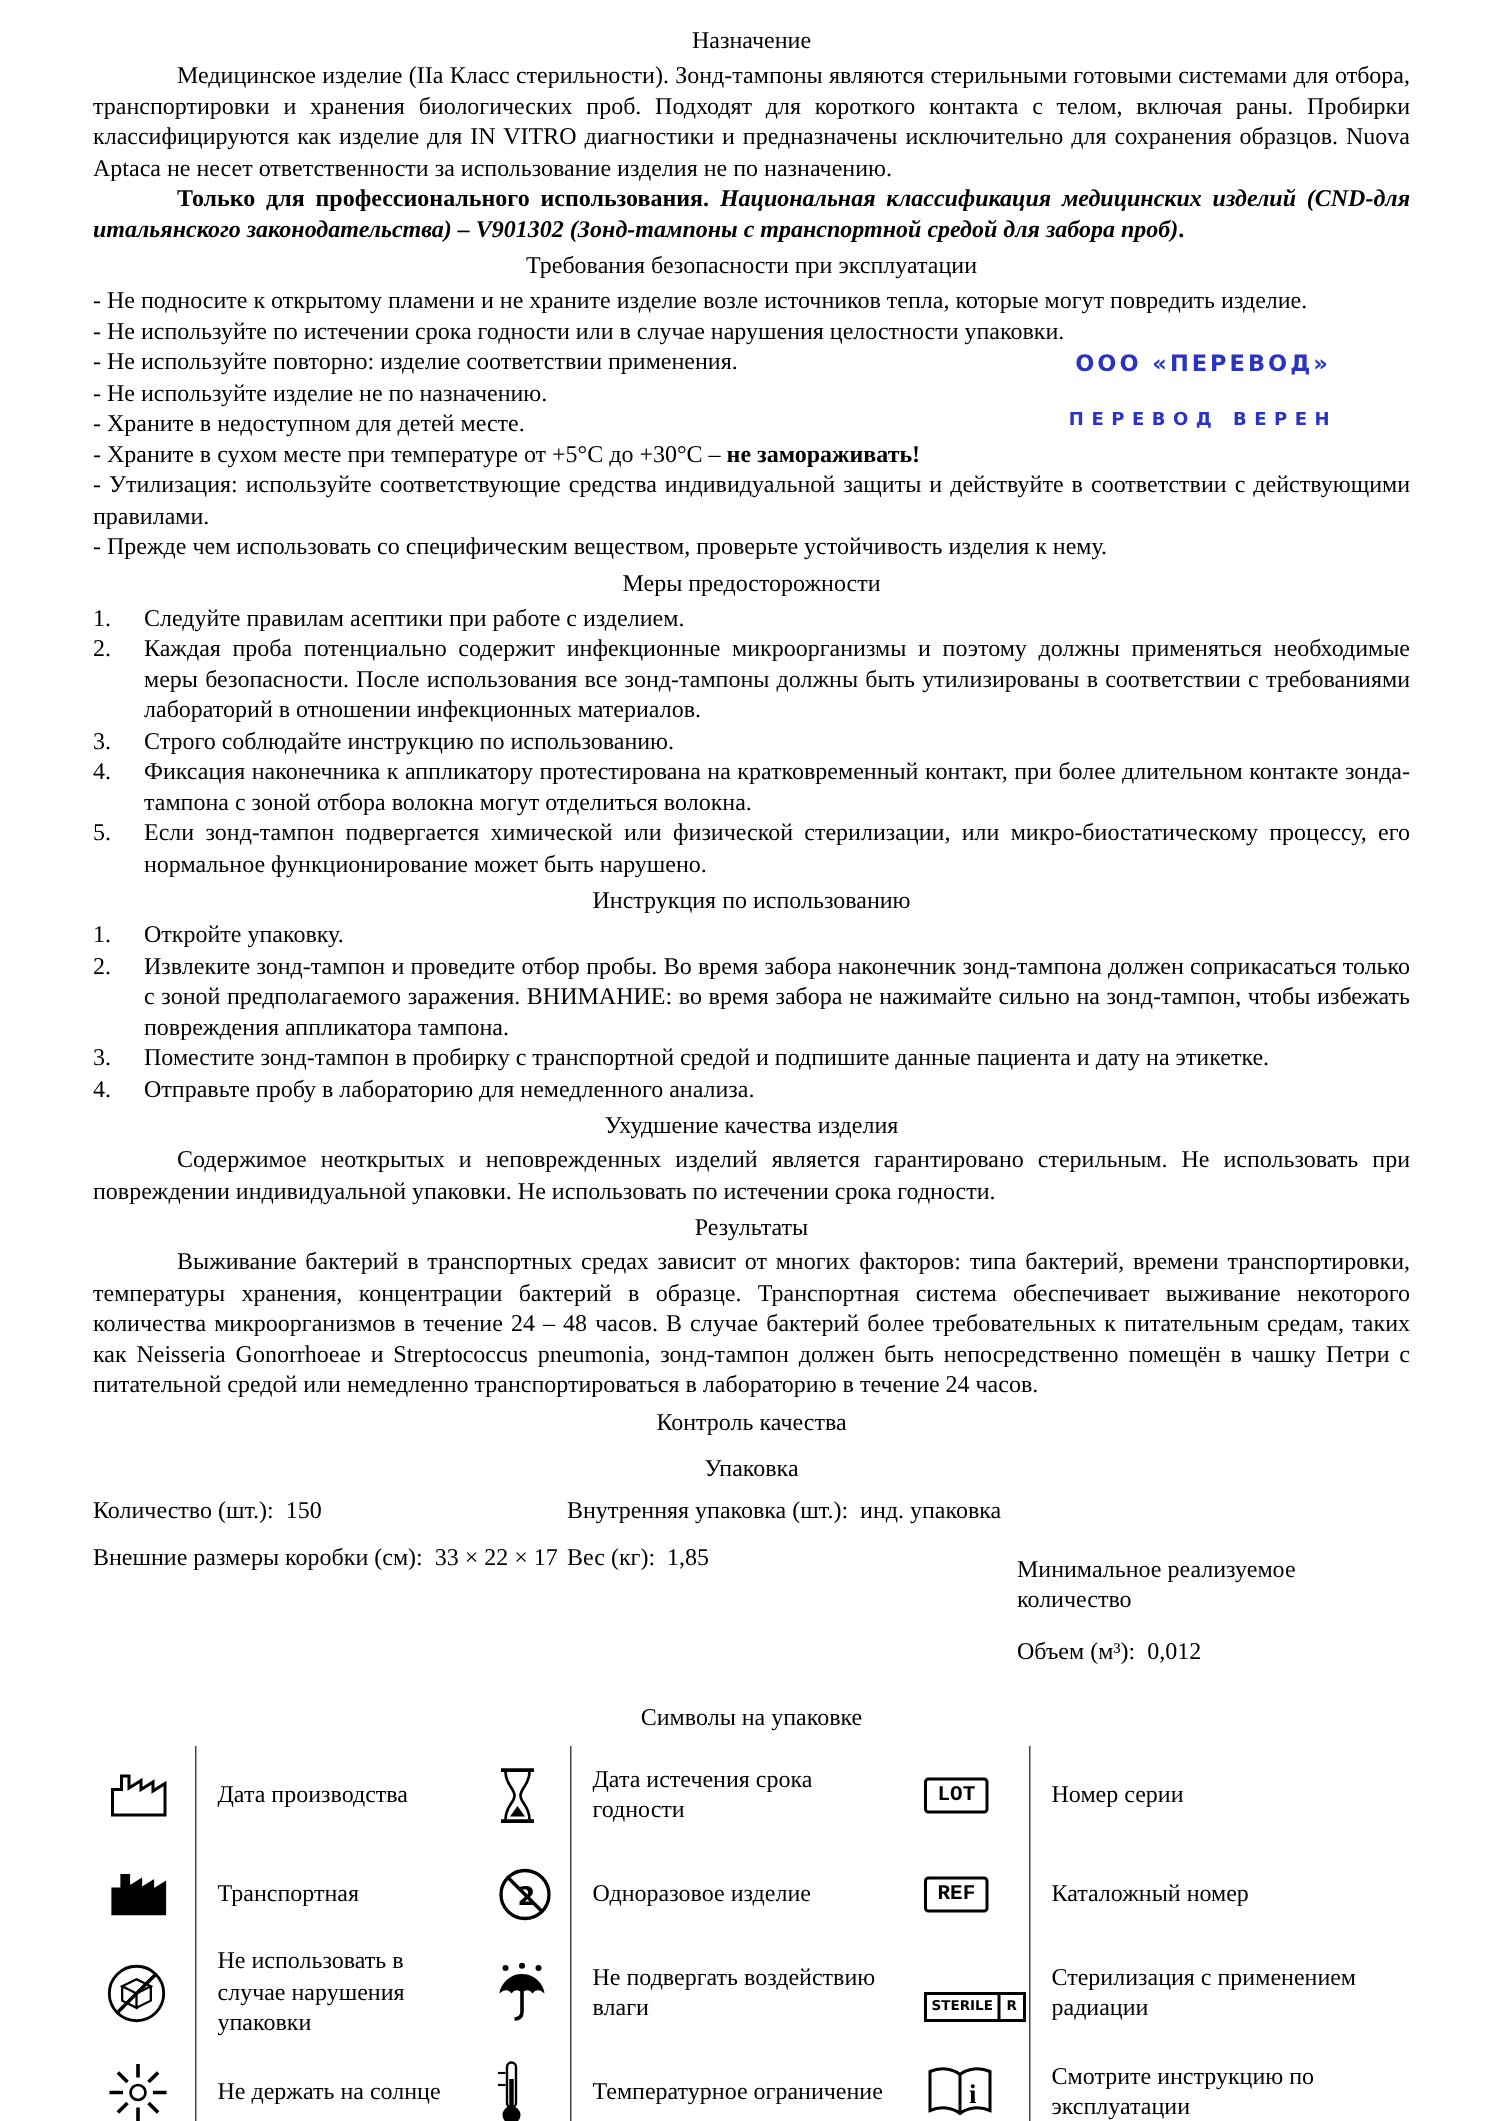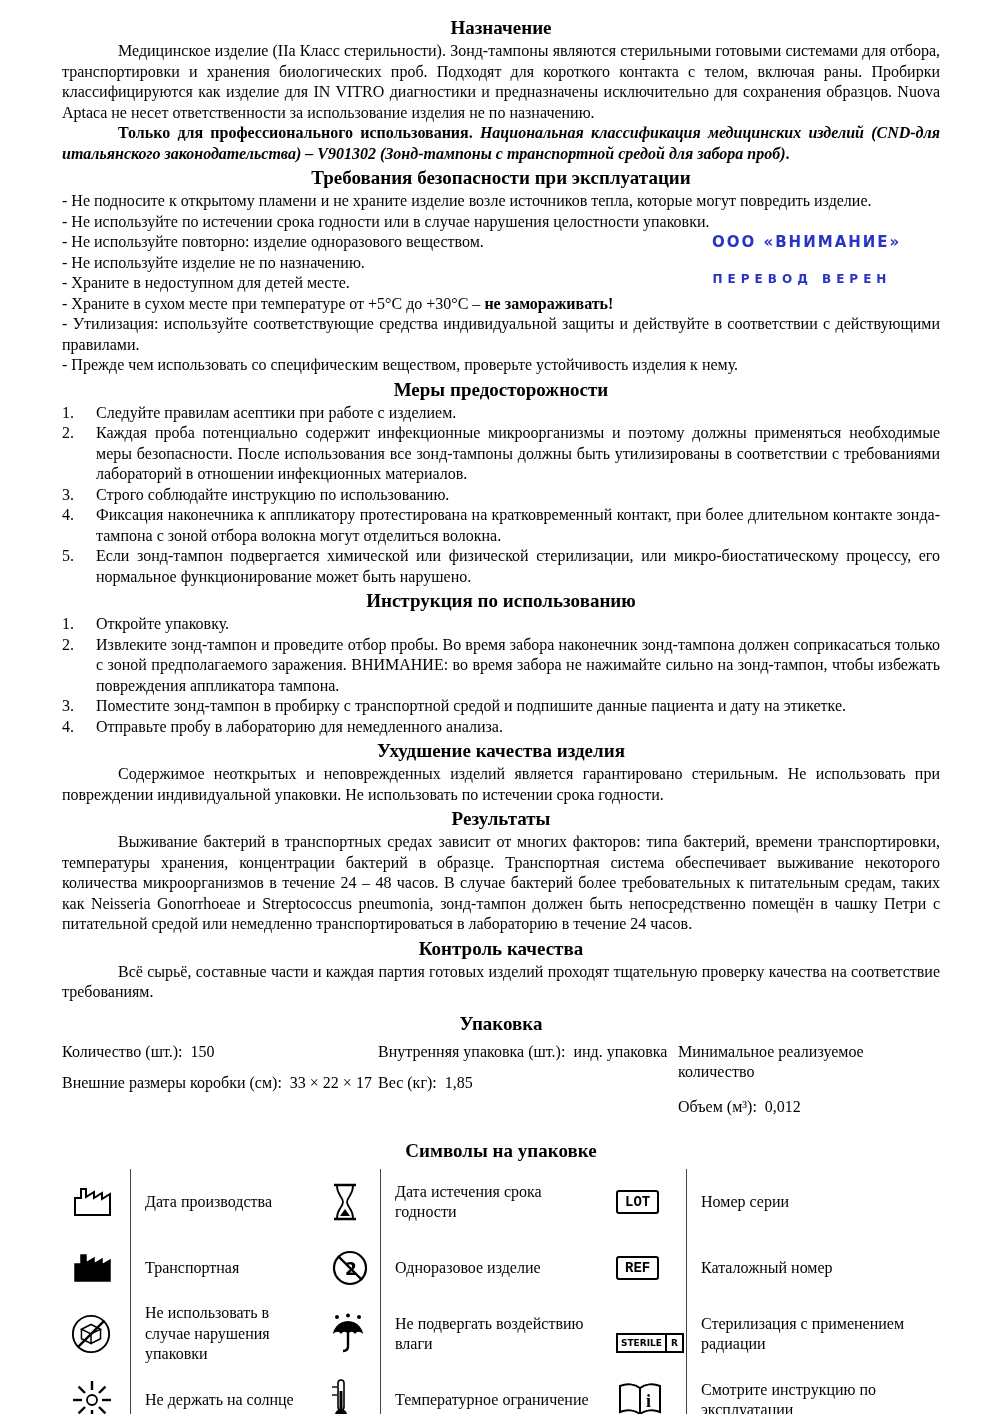--- a/index.html
+++ b/index.html
@@ -3,39 +3,39 @@
 <meta charset="utf-8">
 <style>
   * { margin:0; padding:0; box-sizing:border-box; }
   html,body { background:#ffffff; }
   body {
     width:1000px; height:1414px;
     font-family:"Liberation Serif", serif;
     font-size:16px; line-height:20.5px; color:#000;
   }
   .page { position:relative; width:1000px; height:1414px; padding:14px 60px 0 62px; overflow:hidden; }
-  h2 { font-size:19px; font-weight:bold; text-align:center; margin:3px 0 3px 0; line-height:21px; }
+  h2 { font-size:16px; font-weight:normal; text-align:center; margin:3px 0 3px 0; line-height:21px; }
   p.just { text-align:justify; }
   .ind { text-indent:56px; }
   .dashlist > div { text-align:justify; }
   .numlist .li { display:flex; text-align:justify; }
   .numlist .num { flex:0 0 34px; }
   .numlist .txt { flex:1; text-align:justify; }
 
   .stamp {
     position:absolute; left:712px; top:232px; width:180px;
     color:#2a33c2; font-family:"DejaVu Sans", sans-serif; font-weight:bold; text-align:center;
   }
   .stamp .l1 { font-size:15px; letter-spacing:2px; white-space:nowrap; }
   .stamp .l2 { font-size:12px; letter-spacing:5px; margin-top:16px; white-space:nowrap; }
 
   .pack { display:flex; margin-top:8px; margin-bottom:4px; }
   .pack .c1 { width:316px; }
   .pack .c2 { width:300px; }
-  .pack .c3 { flex:1; }
+  .pack .c3 { flex:1;margin-top:39px; }
   .pack .row { margin-bottom:11px; }
   .pack .val { margin-left:8px; }
 
   .symbols-grid { display:grid; grid-template-columns:68px 192px 58px 228px 78px 1fr; margin-top:8px; }
   .sym-icon { display:flex; align-items:center; min-height:66px; padding-left:8px; }
   .sym-label {
     border-left:1.5px solid #444; padding-left:14px; padding-right:6px;
     display:flex; align-items:center; min-height:66px;
   }
   .boxed {
@@ -46,33 +46,33 @@
   .sterile-box .st { padding:2px 3px; }
   .sterile-box .r  { padding:2px 4px; border-left:2px solid #000; }
   svg { display:block; }
 </style>
 </head>
 <body>
 
 <div class="page">
 
   <div class="stamp">
-    <div class="l1">ООО «ВНИМАНИЕ»</div>
+    <div class="l1">ООО «ПЕРЕВОД»</div>
     <div class="l2">ПЕРЕВОД ВЕРЕН</div>
   </div>
 
   <h2>Назначение</h2>
   <p class="just ind">Медицинское изделие (IIa Класс стерильности). Зонд-тампоны являются стерильными готовыми системами для отбора, транспортировки и хранения биологических проб. Подходят для короткого контакта с телом, включая раны. Пробирки классифицируются как изделие для IN VITRO диагностики и предназначены исключительно для сохранения образцов. Nuova Aptaca не несет ответственности за использование изделия не по назначению.</p>
   <p class="just ind"><b>Только для профессионального использования. </b><b><i>Национальная классификация медицинских изделий (CND-для итальянского законодательства) – V901302 (Зонд-тампоны с транспортной средой для забора проб)</i></b><b>.</b></p>
 
   <h2>Требования безопасности при эксплуатации</h2>
   <div class="dashlist">
     <div><span>- Не подносите к открытому пламени и не храните изделие возле источников тепла, которые могут повредить изделие.</span><b></b></div>
     <div><span>- Не используйте по истечении срока годности или в случае нарушения целостности упаковки.</span><b></b></div>
-    <div><span>- Не используйте повторно: изделие одноразового веществом.</span><b></b></div>
+    <div><span>- Не используйте повторно: изделие соответствии применения.</span><b></b></div>
     <div><span>- Не используйте изделие не по назначению.</span><b></b></div>
     <div><span>- Храните в недоступном для детей месте.</span><b></b></div>
     <div><span>- Храните в сухом месте при температуре от +5°С до +30°С – </span><b>не замораживать!</b></div>
     <div><span>- Утилизация: используйте соответствующие средства индивидуальной защиты и действуйте в соответствии с действующими правилами.</span><b></b></div>
     <div><span>- Прежде чем использовать со специфическим веществом, проверьте устойчивость изделия к нему.</span><b></b></div>
   </div>
 
   <h2>Меры предосторожности</h2>
   <div class="numlist">
     <div class="li">
@@ -117,21 +117,20 @@
       </div>
   </div>
 
   <h2>Ухудшение качества изделия</h2>
   <p class="just ind">Содержимое неоткрытых и неповрежденных изделий является гарантировано стерильным. Не использовать при повреждении индивидуальной упаковки. Не использовать по истечении срока годности.</p>
 
   <h2>Результаты</h2>
   <p class="just ind">Выживание бактерий в транспортных средах зависит от многих факторов: типа бактерий, времени транспортировки, температуры хранения, концентрации бактерий в образце. Транспортная система обеспечивает выживание некоторого количества микроорганизмов в течение 24 – 48 часов. В случае бактерий более требовательных к питательным средам, таких как Neisseria Gonorrhoeae и Streptococcus pneumonia, зонд-тампон должен быть непосредственно помещён в чашку Петри с питательной средой или немедленно транспортироваться в лабораторию в течение 24 часов.</p>
 
   <h2>Контроль качества</h2>
-  <p class="just ind">Всё сырьё, составные части и каждая партия готовых изделий проходят тщательную проверку качества на соответствие требованиям.</p>
 
   <h2 style="margin-top:10px;">Упаковка</h2>
   <div class="pack">
     <div class="c1">
       <div class="row"><span>Количество (шт.):</span><span class="val">150</span></div>
       <div class="row"><span>Внешние размеры коробки (см):</span><span class="val">33 × 22 × 17</span></div>
     </div>
     <div class="c2">
       <div class="row"><span>Внутренняя упаковка (шт.):</span><span class="val">инд. упаковка</span></div>
       <div class="row"><span>Вес (кг):</span><span class="val">1,85</span></div>

